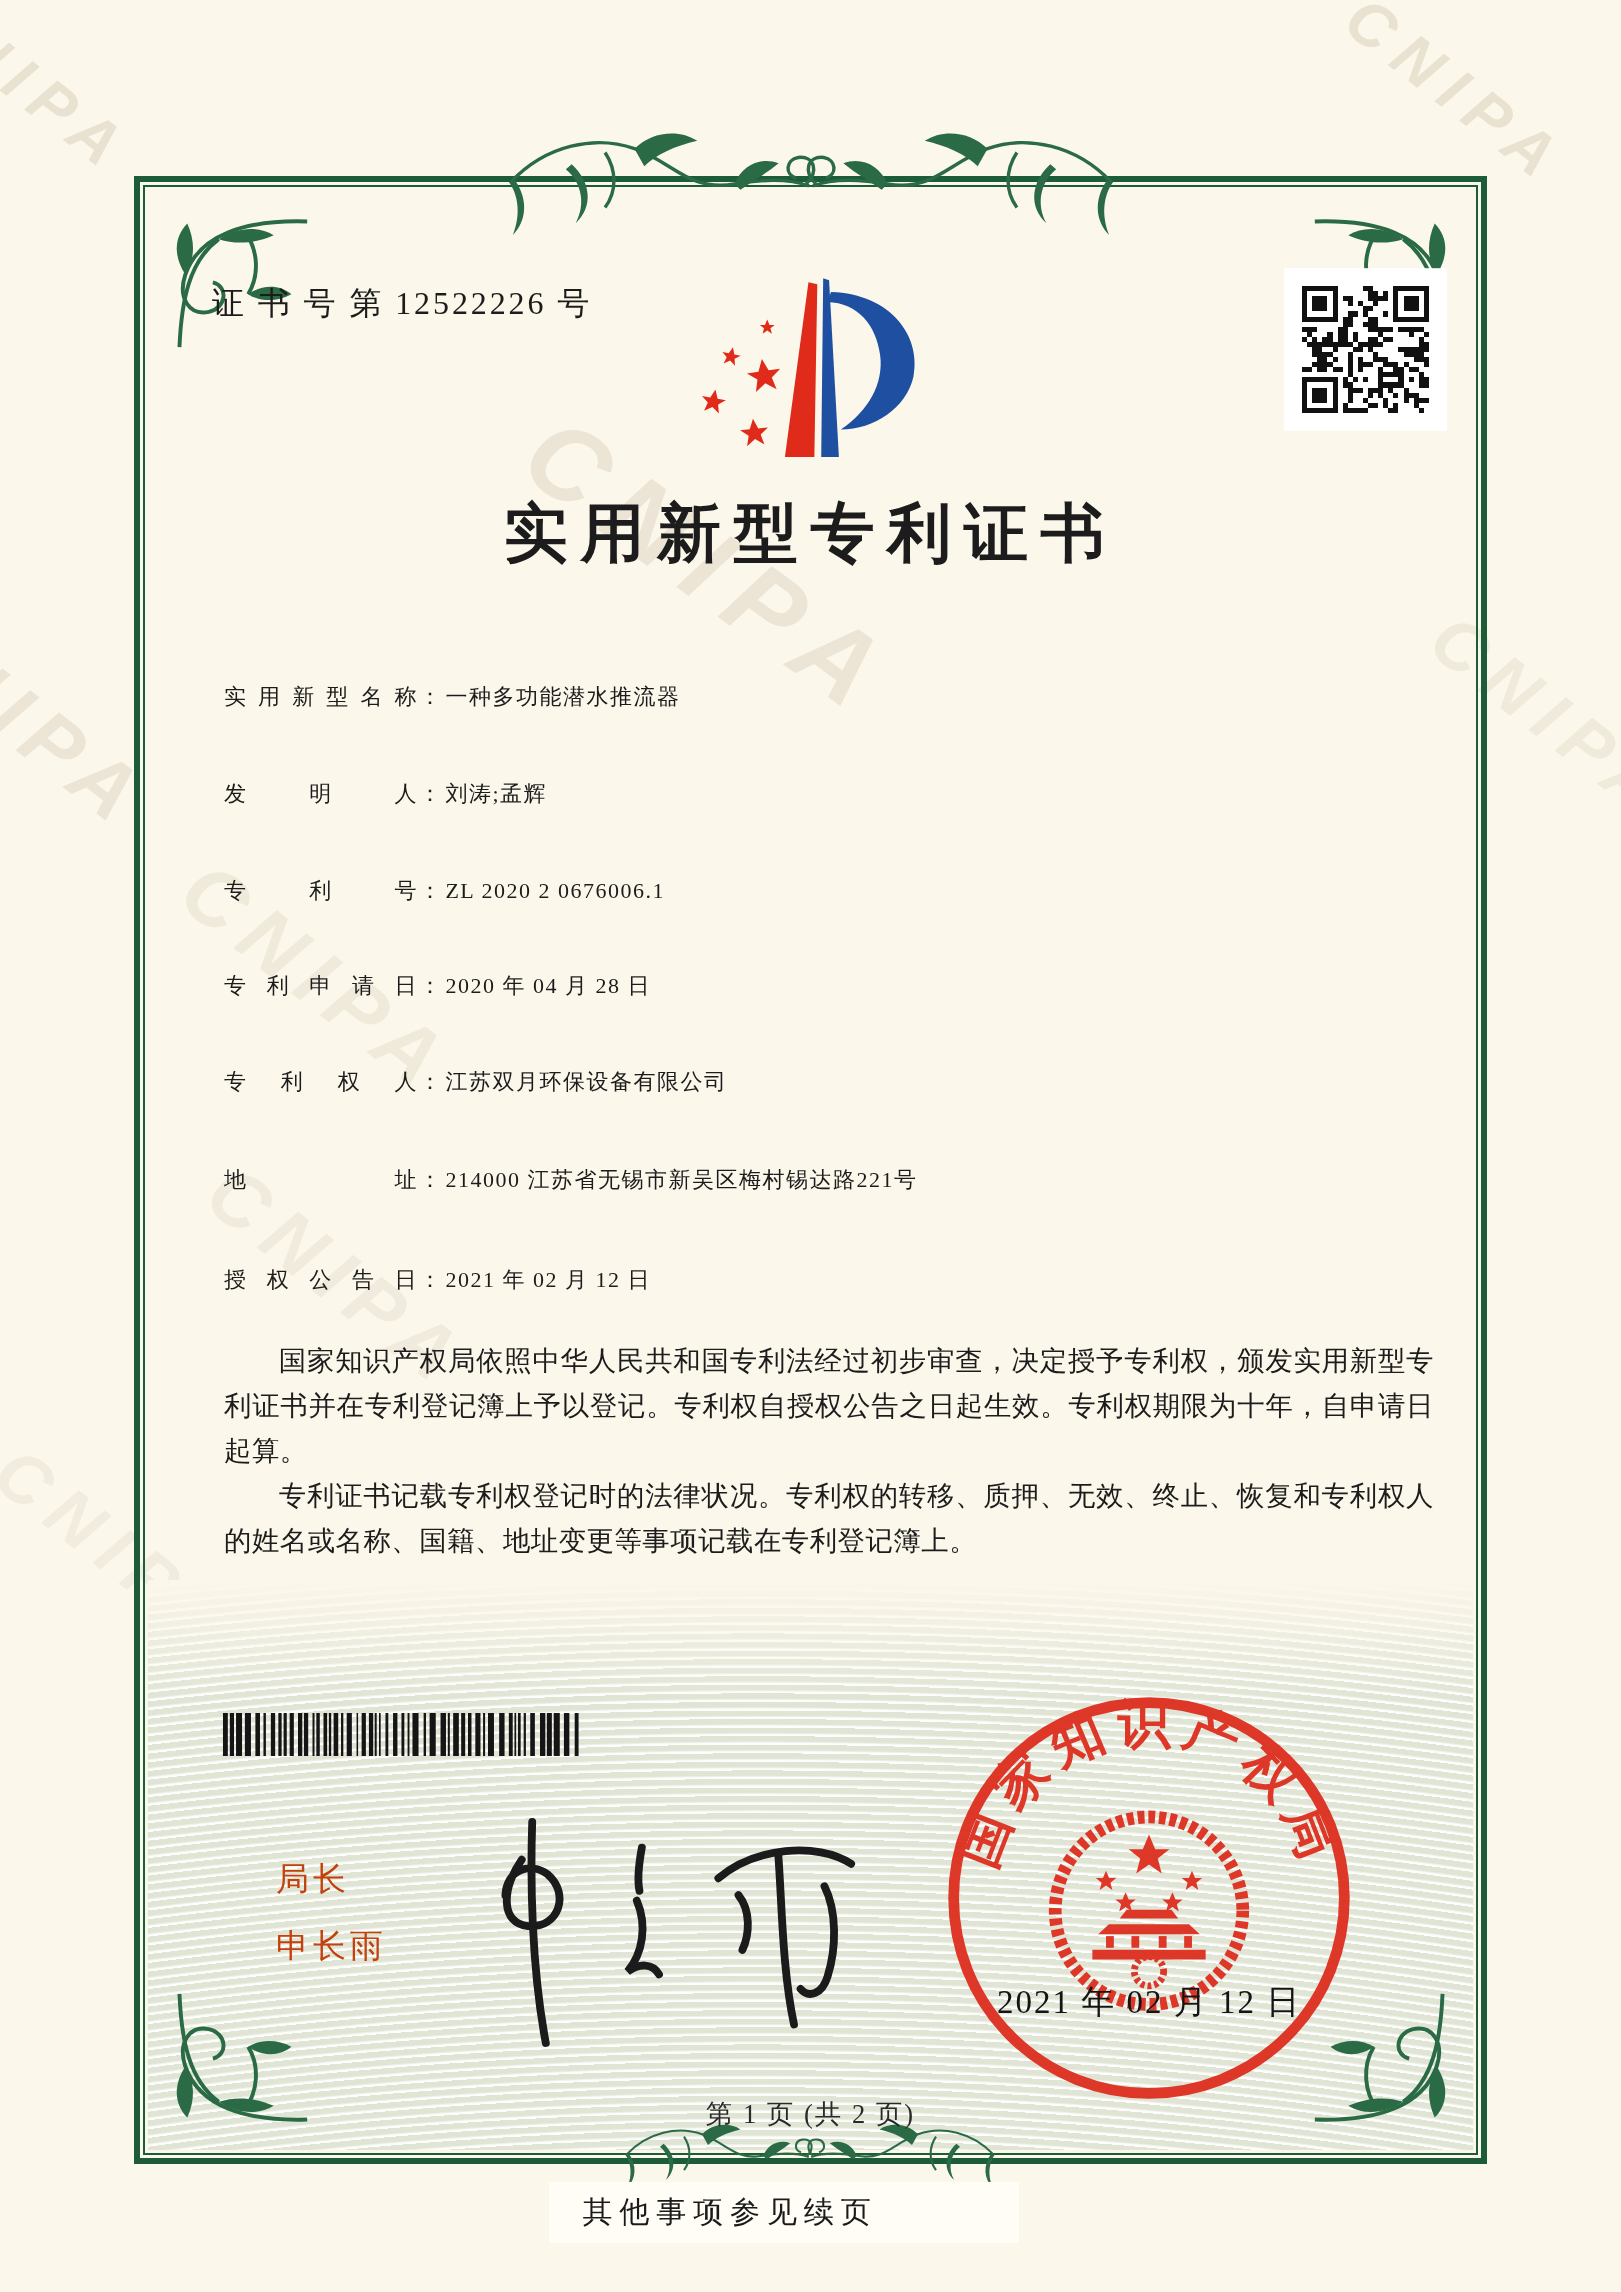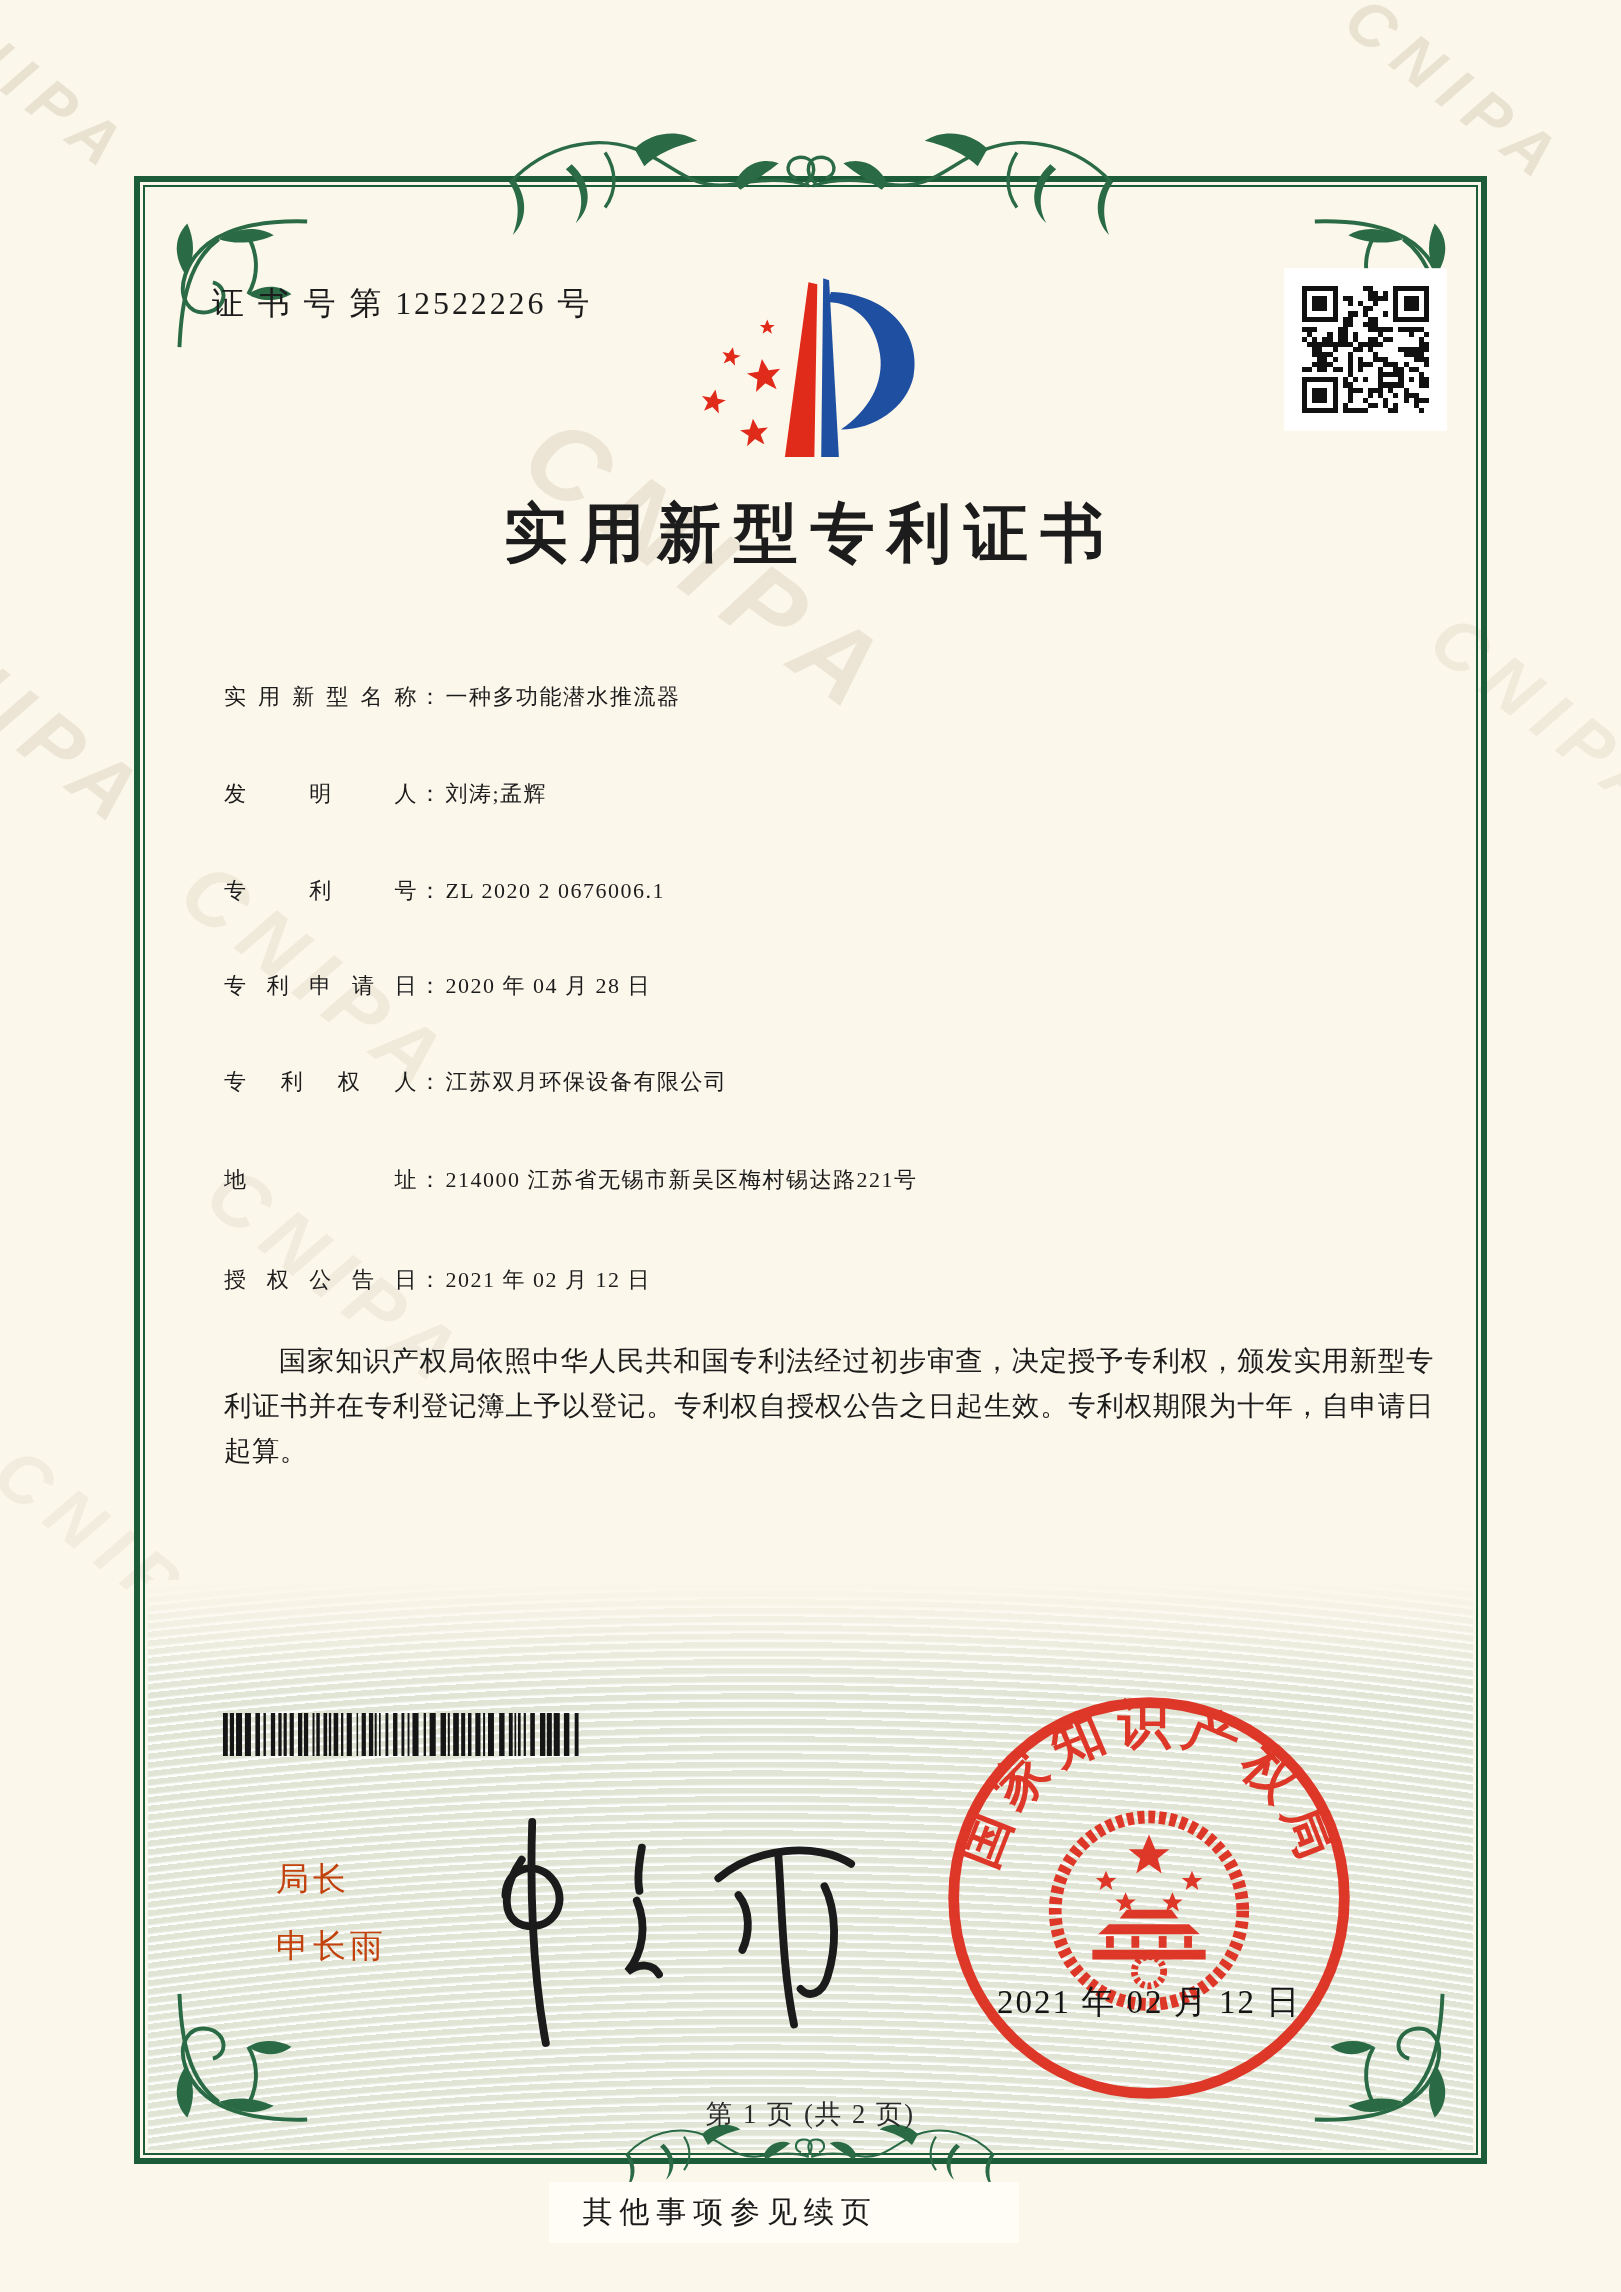--- a/index.html
+++ b/index.html
@@ -426,20 +426,21 @@
     <span class="lab">地址</span><span class="col">：</span><span class="val">214000 江苏省无锡市新吴区梅村锡达路221号</span>
   </div>
   <div class="frow r7">
     <span class="r7wrap">
       <span class="lab">授权公告日</span><span class="col">：</span><span class="val">2021 年 02 月 12 日</span>
     </span>
   </div>
 
   <div class="body-text">
     <p>国家知识产权局依照中华人民共和国专利法经过初步审查，决定授予专利权，颁发实用新型专利证书并在专利登记簿上予以登记。专利权自授权公告之日起生效。专利权期限为十年，自申请日起算。</p>
+    <p>专利证书记载专利权登记时的法律状况。专利权的转移、质押、无效、终止、恢复和专利权人的姓名或名称、国籍、地址变更等事项记载在专利登记簿上。</p>
   </div>
 
   <svg class="barcode" id="barcodesvg" viewBox="0 0 370 42" preserveAspectRatio="none">
       <rect x="1" y="0" width="4.946182610209185" height="42" fill="#151515"></rect>
       <rect x="7.965291859565904" y="0" width="4.273646862606354" height="42" fill="#151515"></rect>
       <rect x="14.30476418477705" y="0" width="6.128538044462231" height="42" fill="#151515"></rect>
       <rect x="23.33182031537025" y="0" width="6.168906333236446" height="42" fill="#151515"></rect>
       <rect x="34.04417652871654" y="0" width="4.6634217515417475" height="42" fill="#151515"></rect>
       <rect x="42.25990207226011" y="0" width="2.488419652445437" height="42" fill="#151515"></rect>
       <rect x="49.78692705872791" y="0" width="4.392069817936081" height="42" fill="#151515"></rect>

